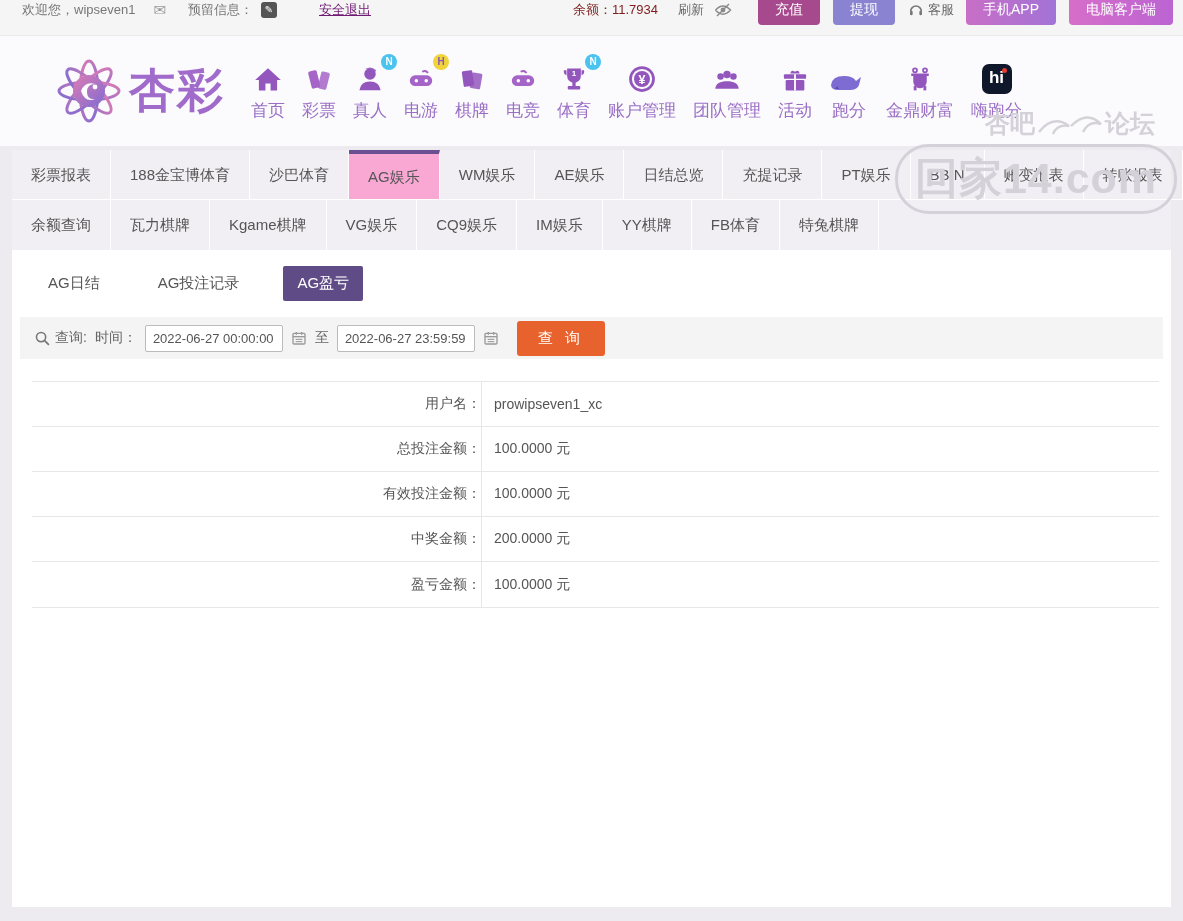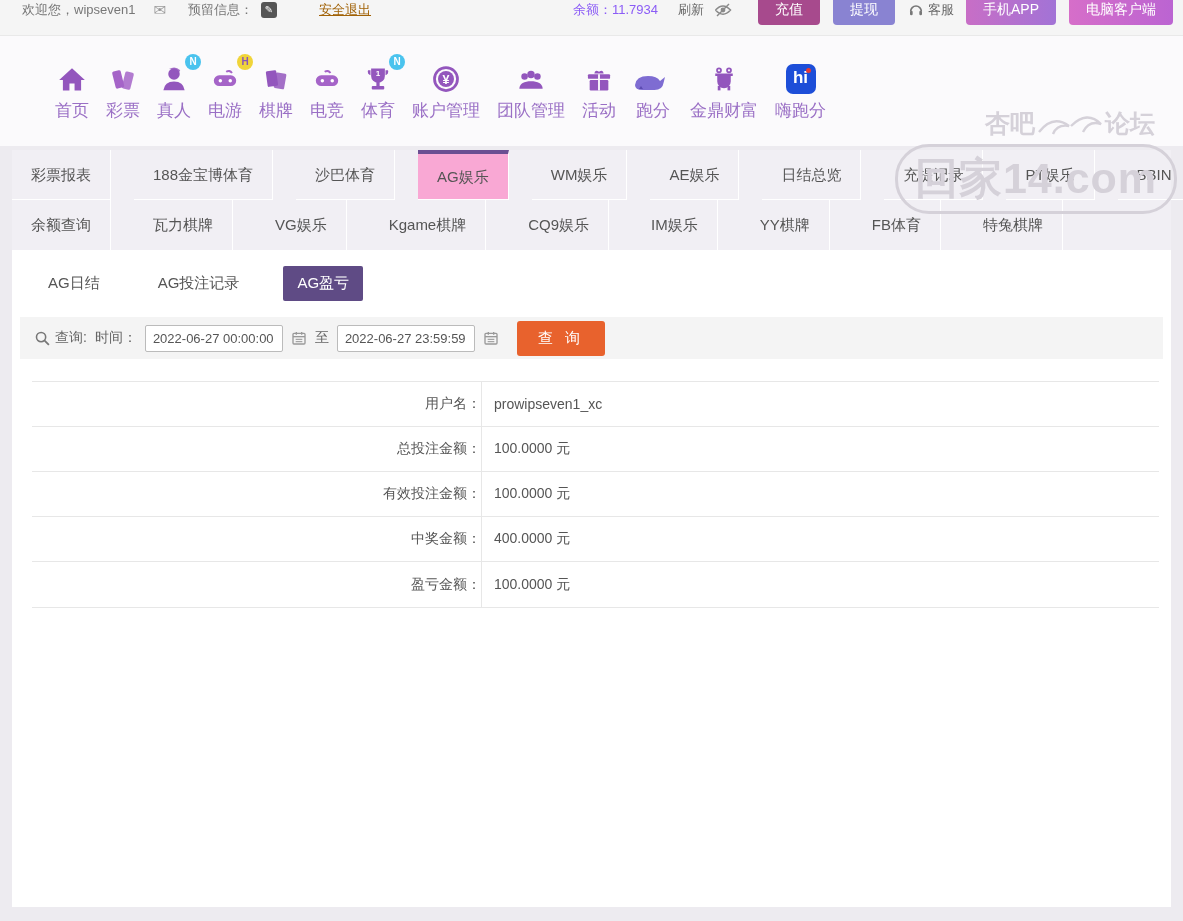--- a/index.html
+++ b/index.html
@@ -9,22 +9,22 @@
   
   .topbar { height:36px; background:#f5f5f5; display:flex; align-items:center;
     justify-content:space-between; padding:0 10px 16px 22px; border-bottom:1px solid #e9e9e9; }
   .topbar-left, .topbar-right { display:flex; align-items:center; }
   .topbar { font-size:13px; color:#777; }
   .welcome { margin-right:18px; }
   .mail-ic { color:#999; font-size:15px; margin-right:22px; }
   .reserved { margin-right:8px; }
   .pencil-box { width:16px; height:16px; background:#555; border-radius:3px; color:#fff;
     font-size:10px; line-height:16px; text-align:center; margin-right:42px; cursor:pointer; }
-  .logout { color:#a16207; text-decoration:underline; cursor:pointer;font-family:Liberation Serif, serif; }
-  .balance { color:#8b5cf6; margin-right:20px; }
+  .logout { color:#701a75; text-decoration:underline; cursor:pointer;font-family:Liberation Serif, serif; }
+  .balance { color:#7f1d1d; margin-right:20px; }
   .refresh { color:#666; margin-right:10px; cursor:pointer; }
   .eyeoff { margin-right:26px; cursor:pointer; display:flex; }
   .tb-btn { border:none; color:#fff; font-size:14px; padding:6px 17px; border-radius:4px;
     margin-right:13px; cursor:pointer; font-family:inherit; }
   .btn-recharge { background:#a74a8d; }
   .btn-withdraw { background:#8983d2; }
   .service { display:flex; align-items:center; color:#666; margin-right:12px; cursor:pointer; }
   .service svg { margin-right:4px; }
   .btn-app { background:linear-gradient(90deg,#c86ec6,#a273d6); }
   .btn-pc  { background:linear-gradient(90deg,#d66ec9,#bb64d2); margin-right:0; }
@@ -38,38 +38,38 @@
   .nav { display:flex; align-items:flex-end; }
   .nav-item { display:flex; flex-direction:column; align-items:center; margin-right:17px;
     cursor:pointer; position:relative; color:#9a63c5; }
   .nav-item .nicon { height:34px; display:flex; align-items:flex-end; justify-content:center;
     position:relative; }
   .nav-label { font-size:17px; color:#9a6fc5; margin-top:5px; white-space:nowrap; }
   .badge { position:absolute; top:-6px; right:-12px; width:16px; height:16px; border-radius:50%;
     font-size:10px; font-weight:bold; line-height:16px; text-align:center; }
   .badge-n { background:#4ac3ee; color:#fff; }
   .badge-h { background:#f0d43a; color:#8a56b8; }
-  .hi-box { width:30px; height:30px; background:#1d4ed8; border-radius:7px; color:#fff;
+  .hi-box { width:30px; height:30px; background:#0f172a; border-radius:7px; color:#fff;
     font-weight:bold; font-size:17px; text-align:center; line-height:28px; position:relative; }
   .hi-dot { position:absolute; top:4px; right:5px; width:5px; height:5px; border-radius:50%;
     background:#e53935; }
 
   
   .watermark { position:absolute; top:42px; right:6px; width:282px; pointer-events:none;
     color:#d5d1d9; z-index:6; }
   .wm-top { display:flex; justify-content:flex-end; padding:0 22px; font-size:25px;
     font-weight:bold; align-items:center;margin-top:28px; }
   .wm-box { margin-top:4px; border:3px solid #d5d1d9; border-radius:34px; text-align:center;
     padding:3px 6px; }
   .wm-domain { font-size:43px; font-weight:bold; letter-spacing:1px; white-space:nowrap; }
 
   
   .panel { margin:4px 12px 0; background:#fff; height:757px; }
   .tabs { background:#f1eff4; }
-  .tabrow { display:flex;gap:23px; }
+  .tabrow { display:flex; }
   .tabrow:first-child .tab { border-bottom:1px solid #fff; }
   .tab { height:50px; line-height:50px; padding:0 19px; font-size:15px; color:#555;
     border-right:1px solid #fff; cursor:pointer; white-space:nowrap; }
   .tab.active { background:#f9a8d4; border-top:4px solid #6b4f92; line-height:46px; }
   .tabrow .filler { flex:1; border:none; }
 
   .subtabs { display:flex; align-items:center; padding:16px 0 12px 22px; }
   .subtab { font-size:15px; color:#555; padding:8px 14px; margin-right:30px; cursor:pointer;
     border-radius:2px; }
   .subtab.active { background:#5f4b85; color:#fff; }
@@ -125,20 +125,40 @@
           <rect x="17" y="13" width="4" height="7" rx="2" fill="#777"></rect>
         </svg>
       <span>客服</span>
     </span>
     <button class="tb-btn btn-app">手机APP</button>
     <button class="tb-btn btn-pc">电脑客户端</button>
   </div>
 </div>
 
 <div class="header">
+  <div class="logo">
+    <svg width="68" height="68" viewBox="0 0 68 68">
+      <defs>
+        <linearGradient id="lg" x1="0" y1="0" x2="1" y2="1">
+          <stop offset="0" stop-color="#dd7cb4"></stop>
+            <stop offset="1" stop-color="#7f6cd2"></stop>
+        </linearGradient>
+      </defs>
+      <g transform="translate(34,34)" stroke="url(#lg)" stroke-width="3" fill="none">
+        <ellipse rx="9" ry="30"></ellipse>
+        <ellipse rx="9" ry="30" transform="rotate(45)"></ellipse>
+        <ellipse rx="9" ry="30" transform="rotate(90)"></ellipse>
+        <ellipse rx="9" ry="30" transform="rotate(135)"></ellipse>
+      </g>
+      <circle cx="34" cy="34" r="16" fill="url(#lg)"></circle>
+      <path d="M26 34 q4 -10 14 -7 q-8 0 -8 8 q0 8 8 7 q-10 4 -14 -8" fill="#fff"></path>
+      <circle cx="40" cy="30" r="2.4" fill="#fff"></circle>
+    </svg>
+    <span class="logo-text">杏彩</span>
+  </div>
 
   <div class="nav">
 
     <div class="nav-item">
       <span class="nicon">
         <svg width="30" height="28" viewBox="0 0 24 24" fill="#9356bd">
             <path d="M12 2 L23 12 h-3.2 v9 h-5.6 v-6 h-4.4 v6 H4.2 v-9 H1 Z"></path>
           </svg>
       </span>
       <span class="nav-label">首页</span>
@@ -312,22 +332,22 @@
       <div class="tab">PT娱乐</div>
       <div class="tab">BBIN</div>
       <div class="tab">账变报表</div>
       <div class="tab">转账报表</div>
       <div class="tab">返点总额</div>
 
     </div>
     <div class="tabrow">
       <div class="tab">余额查询</div>
       <div class="tab">瓦力棋牌</div>
+      <div class="tab">Kgame棋牌</div>
       <div class="tab">VG娱乐</div>
-      <div class="tab">Kgame棋牌</div>
       <div class="tab">CQ9娱乐</div>
       <div class="tab">IM娱乐</div>
       <div class="tab">YY棋牌</div>
       <div class="tab">FB体育</div>
       <div class="tab">特兔棋牌</div>
       <div class="tab filler"></div>
     </div>
   </div>
 
   <div class="subtabs">
@@ -377,21 +397,21 @@
     <div class="trow">
       <div class="tcell-label">总投注金额：</div>
       <div class="tcell-value">100.0000 元</div>
     </div>
     <div class="trow">
       <div class="tcell-label">有效投注金额：</div>
       <div class="tcell-value">100.0000 元</div>
     </div>
     <div class="trow">
       <div class="tcell-label">中奖金额：</div>
-      <div class="tcell-value">400.0000 元</div>
+      <div class="tcell-value">200.0000 元</div>
     </div>
     <div class="trow">
       <div class="tcell-label">盈亏金额：</div>
       <div class="tcell-value">100.0000 元</div>
     </div>
   </div>
 
 </div>
 
 </body></html>

